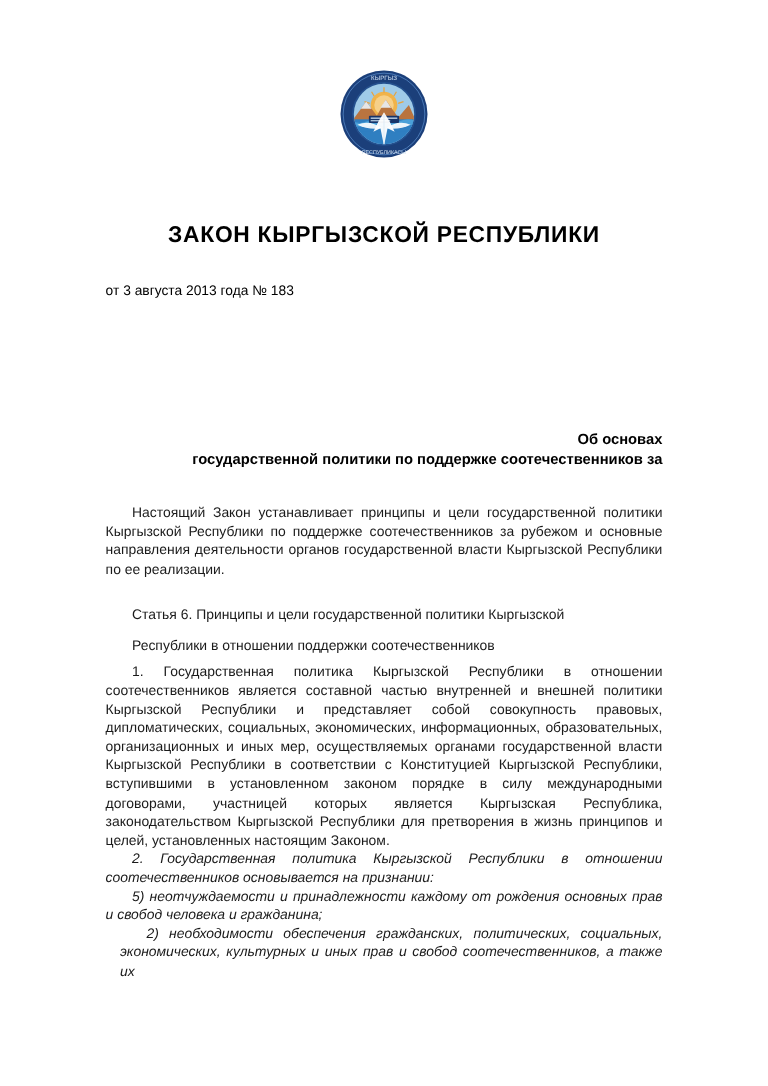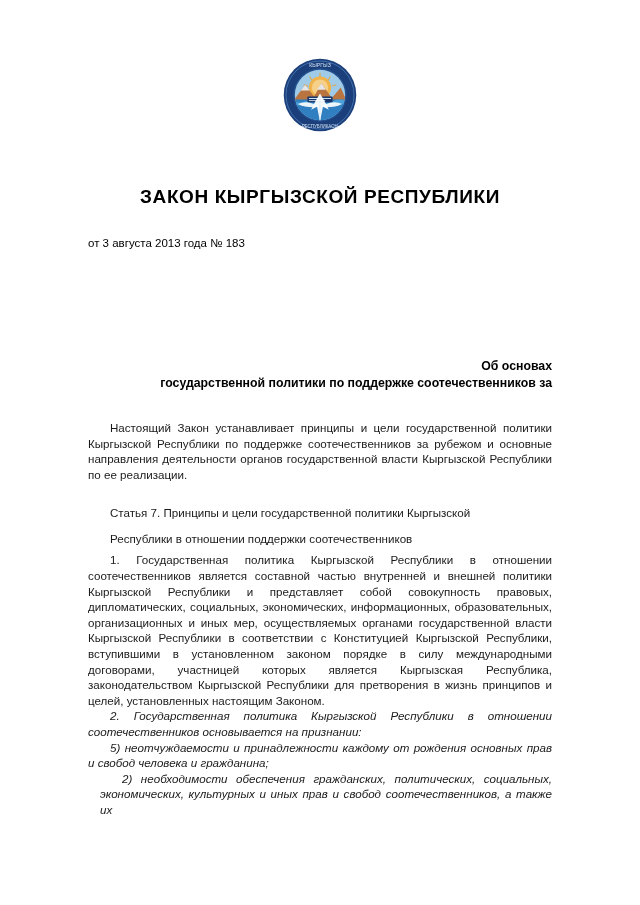--- a/index.html
+++ b/index.html
@@ -175,21 +175,21 @@
   <div class="subtitle">
     <span class="l1">Об основах</span>
     <span class="l2">государственной политики по поддержке соотечественников за</span>
   </div>
 
   <div class="body-block">
 
     <p class="para">Настоящий Закон устанавливает принципы и цели государственной политики Кыргызской Республики по поддержке соотечественников за рубежом и основные направления деятельности органов государственной власти Кыргызской Республики по ее реализации.</p>
 
     <div class="article-head">
-      <span>Статья 7. Принципы и цели государственной политики Кыргызской</span>
+      <span>Статья 6. Принципы и цели государственной политики Кыргызской</span>
       <span>Республики в отношении поддержки соотечественников</span>
     </div>
 
     <p class="para gap-before">1. Государственная политика Кыргызской Республики в отношении соотечественников является составной частью внутренней и внешней политики Кыргызской Республики и представляет собой совокупность правовых, дипломатических, социальных, экономических, информационных, образовательных, организационных и иных мер, осуществляемых органами государственной власти Кыргызской Республики в соответствии с Конституцией Кыргызской Республики, вступившими в установленном законом порядке в силу международными договорами, участницей которых является Кыргызская Республика, законодательством Кыргызской Республики для претворения в жизнь принципов и целей, установленных настоящим Законом.</p>
 
     <p class="para">2. Государственная политика Кыргызской Республики в отношении соотечественников основывается на признании:</p>
 
     <p class="para gap-sm">5) неотчуждаемости и принадлежности каждому от рождения основных прав и свобод человека и гражданина;</p>
 
     <p class="para gap-sm">2) необходимости обеспечения гражданских, политических, социальных, экономических, культурных и иных прав и свобод соотечественников, а также их</p>

